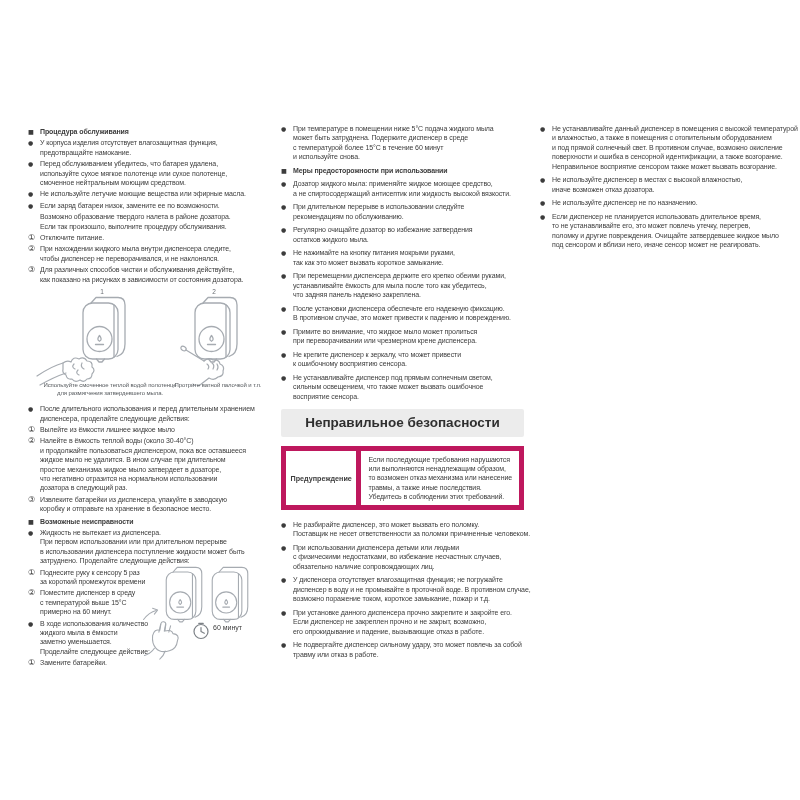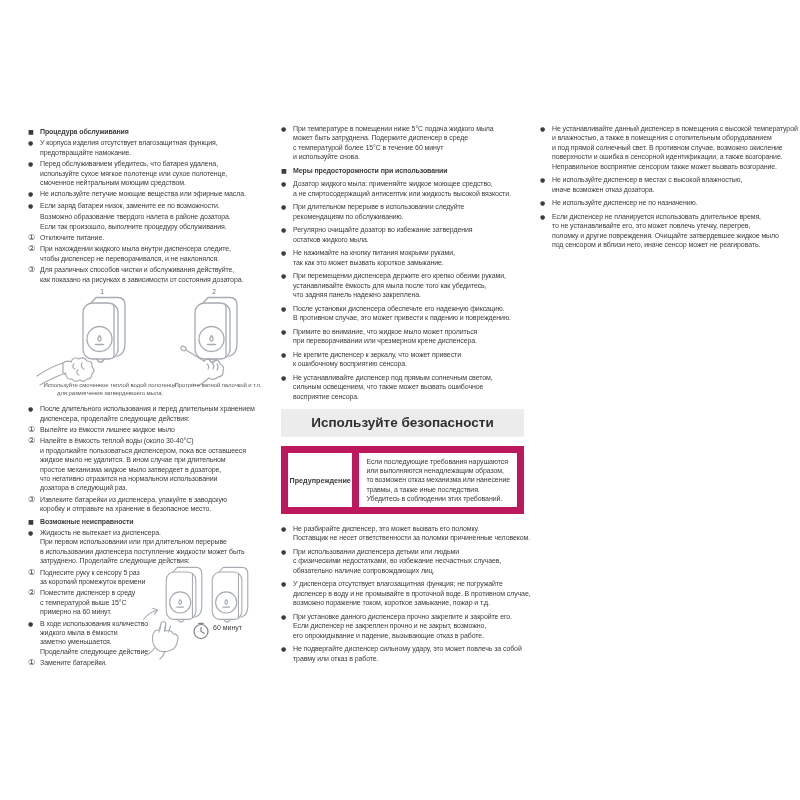--- a/index.html
+++ b/index.html
@@ -42,21 +42,21 @@
   .fig-trouble .fb-hand{position:absolute;left:0;top:40px;}
   .fig-trouble .fb-clock{position:absolute;left:52px;top:58px;}
   .fig-trouble .fb-duration{position:absolute;left:73px;top:60px;font-size:7px;color:#3c3c3c;white-space:nowrap;}
 
   
   .safety-title{
     background:#ececec;border-radius:2px;height:28px;line-height:28px;text-align:center;
     font-weight:bold;font-size:13.5px;color:#2f2f2f;margin:8px 0 9px 0;width:100%;
   }
   .warn-table{width:100%;border-collapse:collapse;margin:0 0 10px 0;}
-  .warn-table td{border:7px solid #be185d;}
+  .warn-table td{border:5px solid #be185d;}
   .warn-label{width:86px;text-align:center;font-weight:bold;font-size:7.2px;color:#3c3c3c;}
   .warn-text{padding:4px 7px;}
   .wln{font-size:7px;line-height:9.2px;letter-spacing:-0.1px;white-space:nowrap;color:#3c3c3c;}
 
   svg.illus{display:block;}
   .hidden-defs{position:absolute;width:0;height:0;overflow:hidden;}
 </style>
 </head>
 <body>
 
@@ -385,21 +385,21 @@
 
   <div class="block t-dot">
     <span class="marker">●</span>
     <div class="lines">
           <div class="ln">Не устанавливайте диспенсер под прямым солнечным светом,</div>
           <div class="ln">сильным освещением, что также может вызвать ошибочное</div>
           <div class="ln">восприятие сенсора.</div>
         </div>
   </div>
 
-  <div class="safety-title">Используйте безопасности</div>
+  <div class="safety-title">Неправильное безопасности</div>
 
   <table class="warn-table">
     <tbody>
           <tr>
       <td class="warn-label">Предупреждение</td>
       <td class="warn-text">
               <div class="wln">Если последующие требования нарушаются</div>
               <div class="wln">или выполняются ненадлежащим образом,</div>
               <div class="wln">то возможен отказ механизма или нанесение</div>
               <div class="wln">травмы, а также иные последствия.</div>

